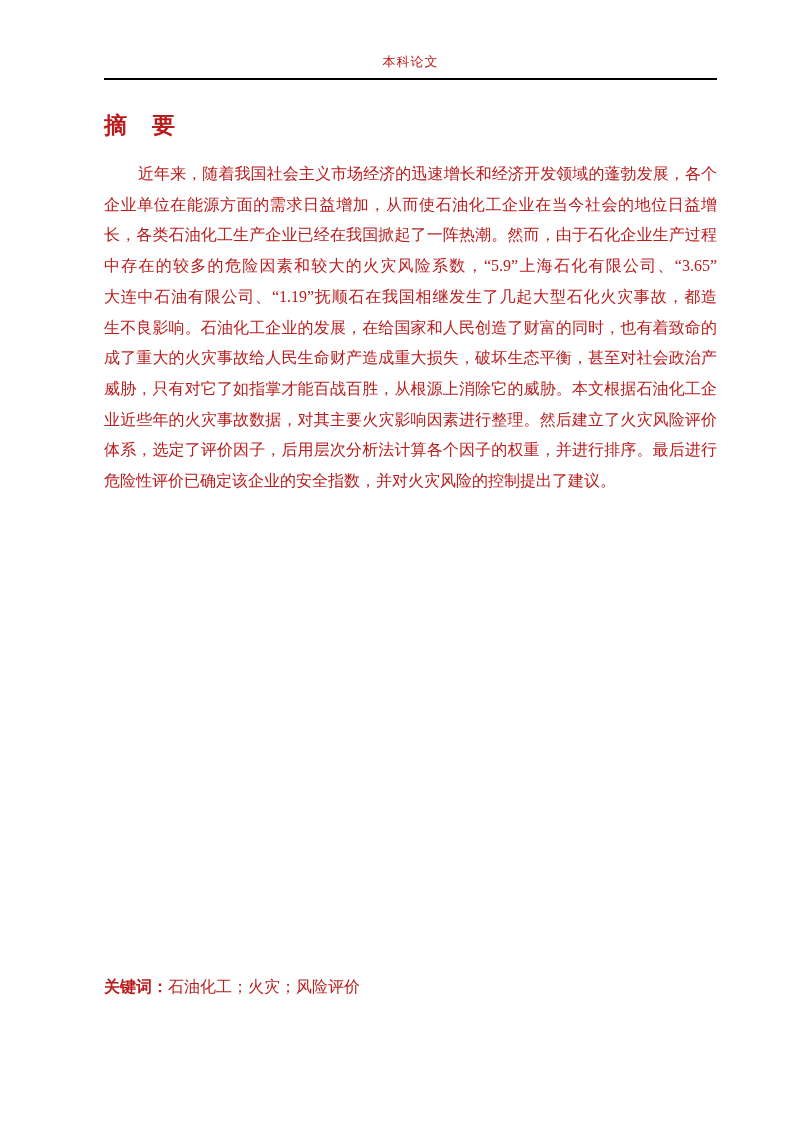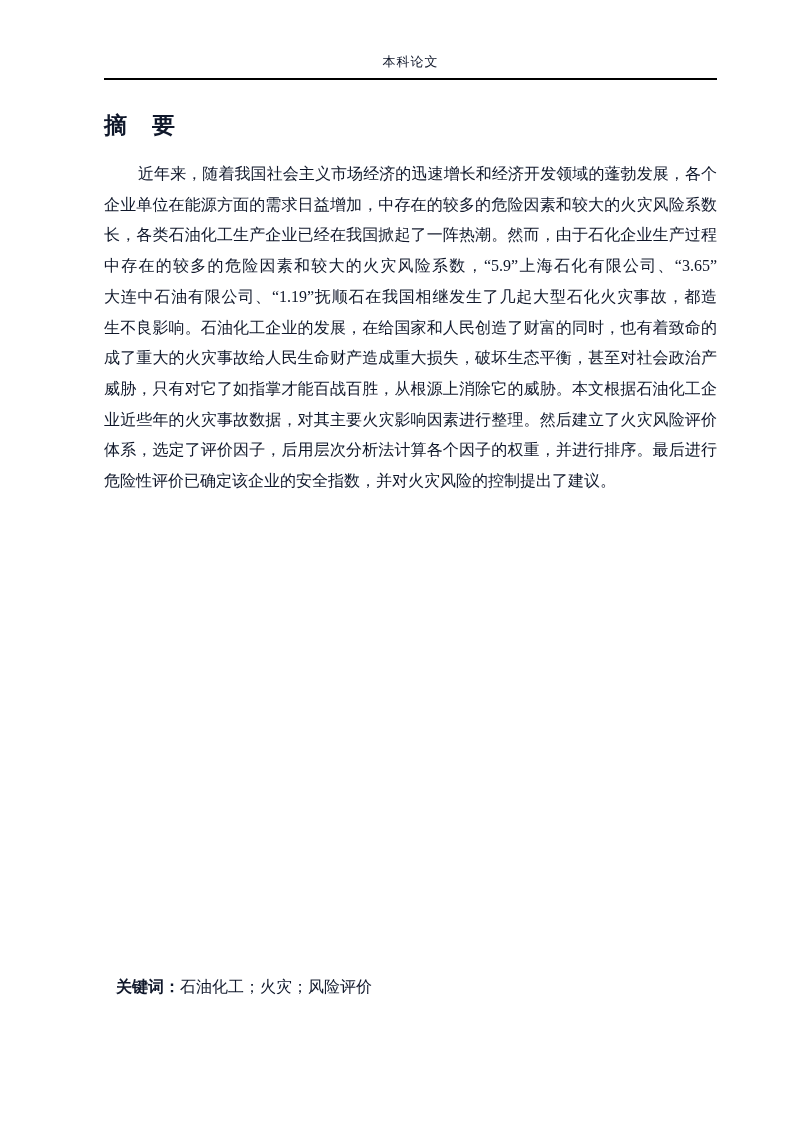--- a/index.html
+++ b/index.html
@@ -5,21 +5,21 @@
   html, body {
     margin: 0;
     padding: 0;
     background: #ffffff;
   }
   .page {
     position: relative;
     width: 748px;
     height: 1122px;
     background: #ffffff;
-    color: #0f172a;
+    color: #b91c1c;
     font-family: "Liberation Serif", "DejaVu Serif", serif;
     overflow: hidden;
   }
   .content {
     margin-left: 104px;
     width: 613px;
   }
   .header {
     padding-top: 53px;
   }
@@ -59,21 +59,21 @@
     text-indent: 34px;
     font-family: Liberation Serif, serif;
   }
   .abstract-line.last {
     text-align: left;
     text-align-last: left;
   }
   .keywords {
     position: absolute;
     top: 976px;
-    left: 116px;
+    left: 104px;
     font-size: 16px;
     line-height: 22px;
   }
   .keywords-label {
     font-family: "Liberation Sans", "DejaVu Sans", sans-serif;
     font-weight: bold;
   }
   .keywords-text {
     font-family: "Liberation Serif", "DejaVu Serif", serif;
   }
@@ -86,21 +86,21 @@
 
     <div class="header">
       <div class="header-text">本科论文</div>
       <hr class="header-rule">
     </div>
 
     <div class="page-title">摘　要</div>
 
     <div class="abstract">
       <div class="abstract-line first">近年来，随着我国社会主义市场经济的迅速增长和经济开发领域的蓬勃发展，各个</div>
-      <div class="abstract-line">企业单位在能源方面的需求日益增加，中存在的较多的危险因素和较大的火灾风险系数</div>
+      <div class="abstract-line">企业单位在能源方面的需求日益增加，从而使石油化工企业在当今社会的地位日益增</div>
       <div class="abstract-line">长，各类石油化工生产企业已经在我国掀起了一阵热潮。然而，由于石化企业生产过程</div>
       <div class="abstract-line">中存在的较多的危险因素和较大的火灾风险系数，“5.9”上海石化有限公司、“3.65”</div>
       <div class="abstract-line">大连中石油有限公司、“1.19”抚顺石在我国相继发生了几起大型石化火灾事故，都造</div>
       <div class="abstract-line">生不良影响。石油化工企业的发展，在给国家和人民创造了财富的同时，也有着致命的</div>
       <div class="abstract-line">成了重大的火灾事故给人民生命财产造成重大损失，破坏生态平衡，甚至对社会政治产</div>
       <div class="abstract-line">威胁，只有对它了如指掌才能百战百胜，从根源上消除它的威胁。本文根据石油化工企</div>
       <div class="abstract-line">业近些年的火灾事故数据，对其主要火灾影响因素进行整理。然后建立了火灾风险评价</div>
       <div class="abstract-line">体系，选定了评价因子，后用层次分析法计算各个因子的权重，并进行排序。最后进行</div>
       <div class="abstract-line last">危险性评价已确定该企业的安全指数，并对火灾风险的控制提出了建议。</div>
     </div>

